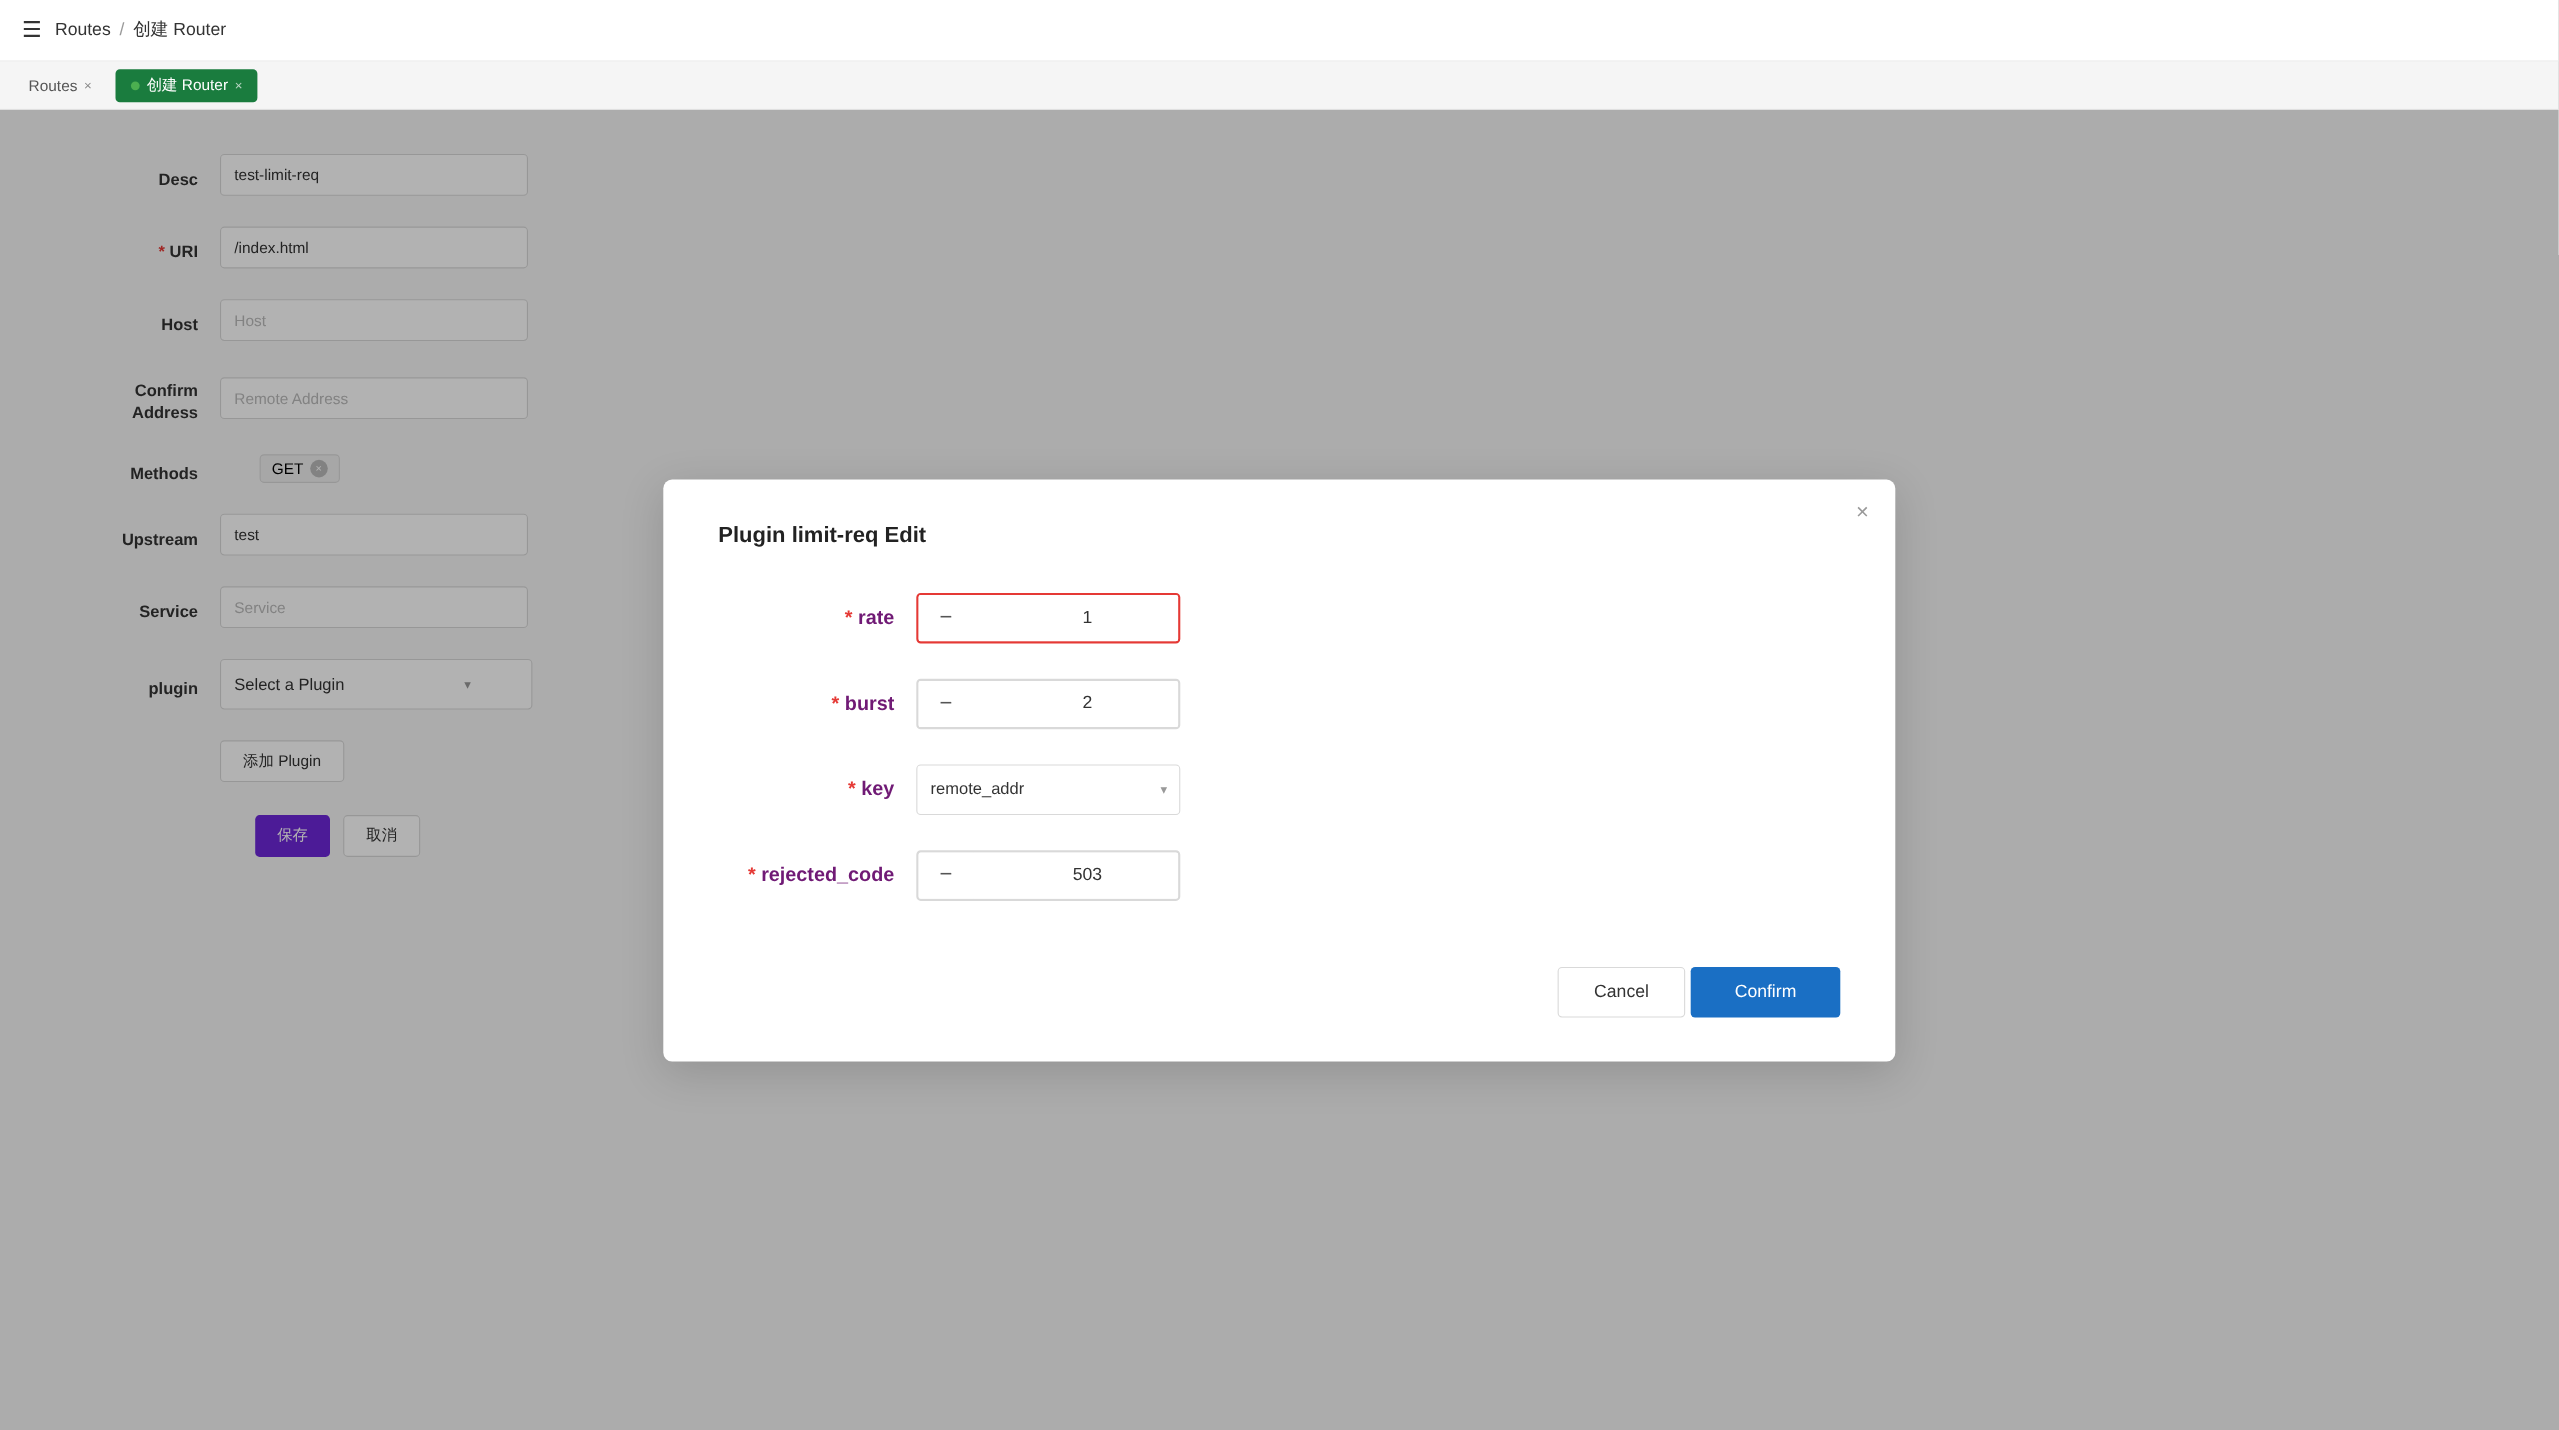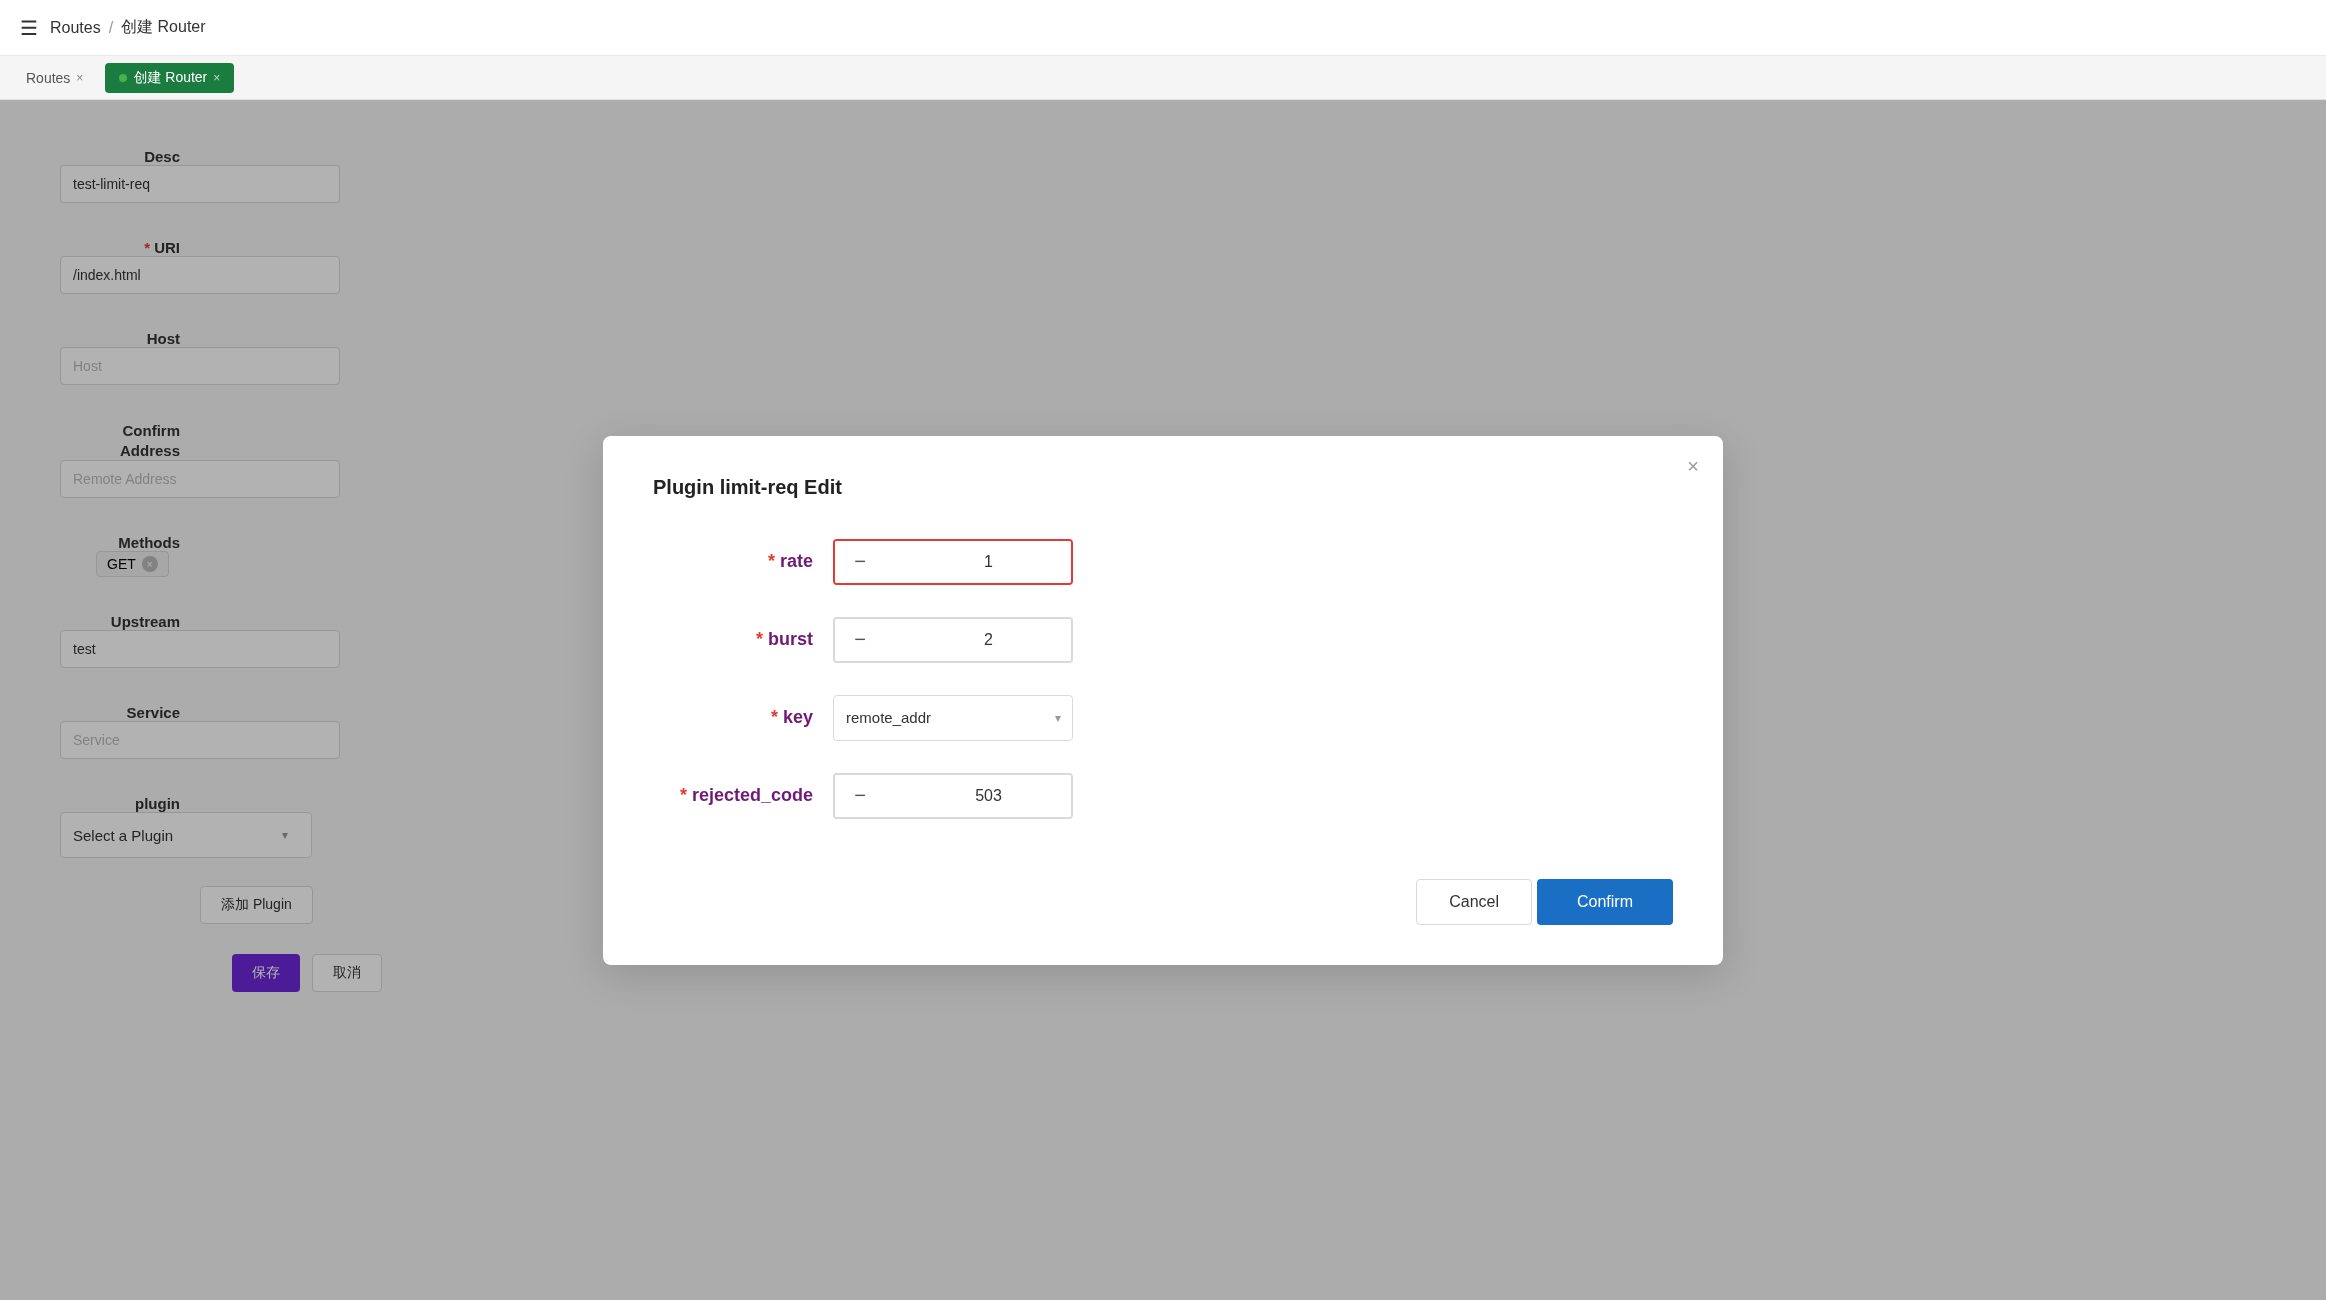--- a/index.html
+++ b/index.html
@@ -76,23 +76,23 @@
     .main-content {
       background: #f7f7f7;
       padding: 40px 60px;
       height: calc(1300px - 100px);
       position: relative;
     }
 
     
     .form-row {
       display: flex;
-      align-items: flex-start;
+      align-items: center;
       margin-bottom: 28px;
-      flex-direction: column;
+      gap: 20px;
     }
     .form-label {
       width: 120px;
       text-align: right;
       font-size: 15px;
       font-weight: 600;
       color: #333;
       padding-top: 8px;
       flex-shrink: 0;
     }
@@ -377,21 +377,21 @@
   </div>
 
   <div class="form-row">
     <div class="form-label">Service</div>
     <input class="form-input" placeholder="Service" style="">
   </div>
 
   <div class="form-row">
     <div class="form-label">plugin</div>
     <div class="select-wrapper">
-      <select style="width:252px">
+      <select style="width:284px">
         <option value="">Select a Plugin</option>
       </select>
       <span class="select-arrow">▾</span>
     </div>
   </div>
 
   <div class="action-buttons" style="margin-left:140px">
     <button class="btn btn-default">添加 Plugin</button>
   </div>
 

